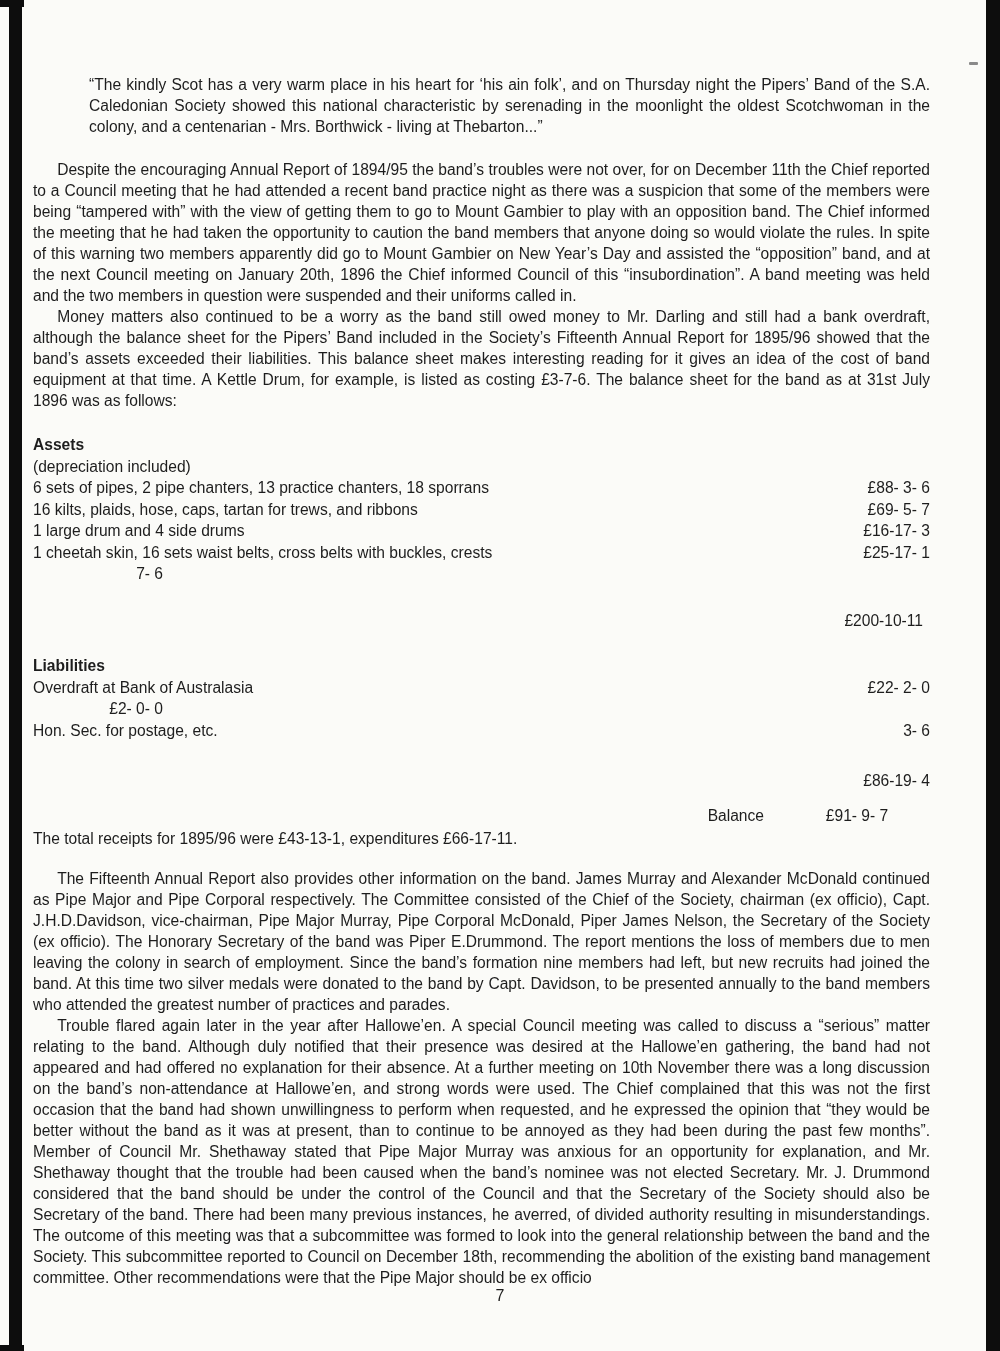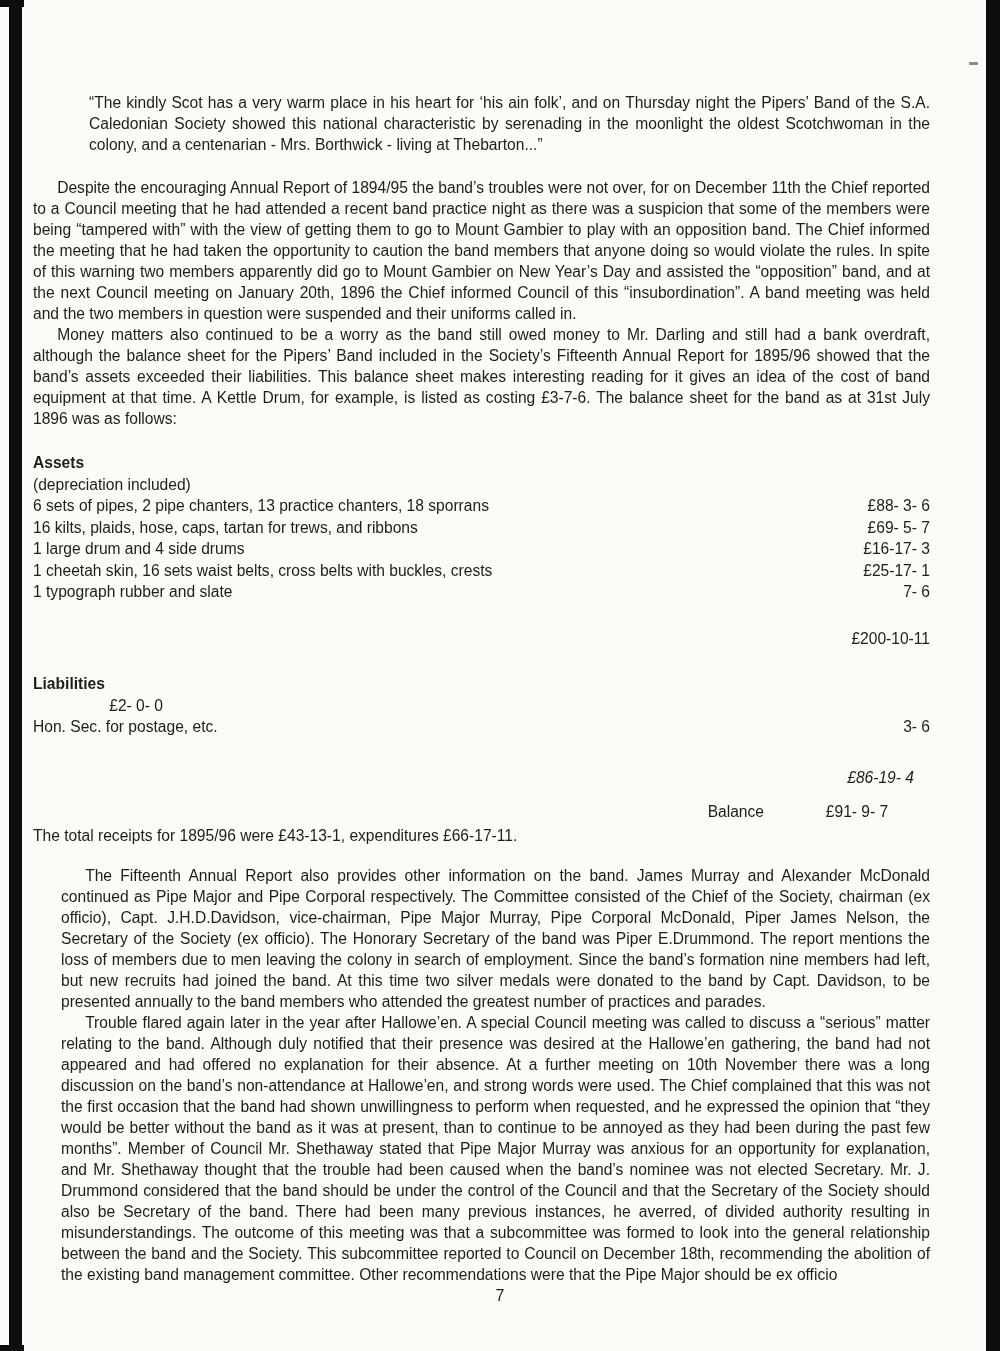--- a/index.html
+++ b/index.html
@@ -25,21 +25,21 @@
   }
   .corner-mark-bl {
     position: absolute; left: 0; bottom: 0; width: 24px; height: 6px; background: #0d0d0d;
   }
   .scan-speck {
     position: absolute; left: 969px; top: 62px; width: 9px; height: 3px; background: #8a8a8a; border-radius: 1px;
   }
   .content {
     position: absolute;
     left: 33px;
-    top: 92px;
+    top: 74px;
     width: 897px;
     font-size: 15.6px;
     line-height: 21px;
     text-align: justify;
   }
   .quote-block {
     margin: 0 0 22px 56px;
     width: 841px;
     text-align: justify;
   }
@@ -55,33 +55,33 @@
   }
   .sheet-row .item { flex: 1 1 auto; }
   .sheet-row .amount {
     flex: 0 0 130px;
     text-align: right;
     white-space: pre;
   }
   .sheet-header-row { display: flex; align-items: baseline; line-height: 21.5px; flex-direction: column; }
   .sheet-header-row .hdr { font-weight: bold; flex: 1 1 auto; }
   .sheet-header-row .note { flex: 0 0 auto; text-align: right; }
-  .total-row { margin: 25px 0 24px; align-items: center; }
-  .total-row-2 { margin: 29px 16px 13px; font-style: italic; }
+  .total-row { margin: 25px 7px 24px; align-items: center; }
+  .total-row-2 { margin: 29px 0 13px; }
   .balance-row {
     display: flex;
     justify-content: flex-end;
     align-items: baseline;
     margin: 12px 8px 0;
     line-height: 21.5px;
   }
   .balance-row .balance-label { margin-right: 28px; }
   .balance-row .amount { flex: 0 0 130px; text-align: center; white-space: pre; }
   .receipts-line { margin: 2px 0 12px; text-align: left; }
-  .after-sheet { margin-top: 19px; margin-left: 28px; }
+  .after-sheet { margin-top: 19px; }
   .page-number {
     position: absolute;
     left: 0;
     bottom: 46px;
     width: 100%;
     text-align: center;
     font-size: 16px;
     color: #1d1d1d;
   }
 </style>
@@ -118,33 +118,36 @@
     </div>
     <div class="sheet-row">
       <span class="item">1 large drum and 4 side drums</span>
       <span class="amount">£16-17- 3</span>
     </div>
     <div class="sheet-row">
       <span class="item">1 cheetah skin, 16 sets waist belts, cross belts with buckles, crests</span>
       <span class="amount">£25-17- 1</span>
     </div>
     <div class="sheet-row">
-      <span class="item">1 typograph rubber and slate</span>
       <span class="amount">7- 6</span>
     </div>
 
     <div class="sheet-row total-row">
       <span class="item"></span>
       <span class="amount">£200-10-11</span>
     </div>
 
     <div class="sheet-header-row">
       <span class="hdr">Liabilities</span>
     </div>
 
+    <div class="sheet-row">
+      <span class="item">Overdraft at Bank of Australasia</span>
+      <span class="amount">£22- 2- 0</span>
+    </div>
     <div class="sheet-row">
       <span class="amount">£2- 0- 0</span>
     </div>
     <div class="sheet-row">
       <span class="item">Hon. Sec. for postage, etc.</span>
       <span class="amount">3- 6</span>
     </div>
 
     <div class="sheet-row total-row-2">
       <span class="item"></span>

